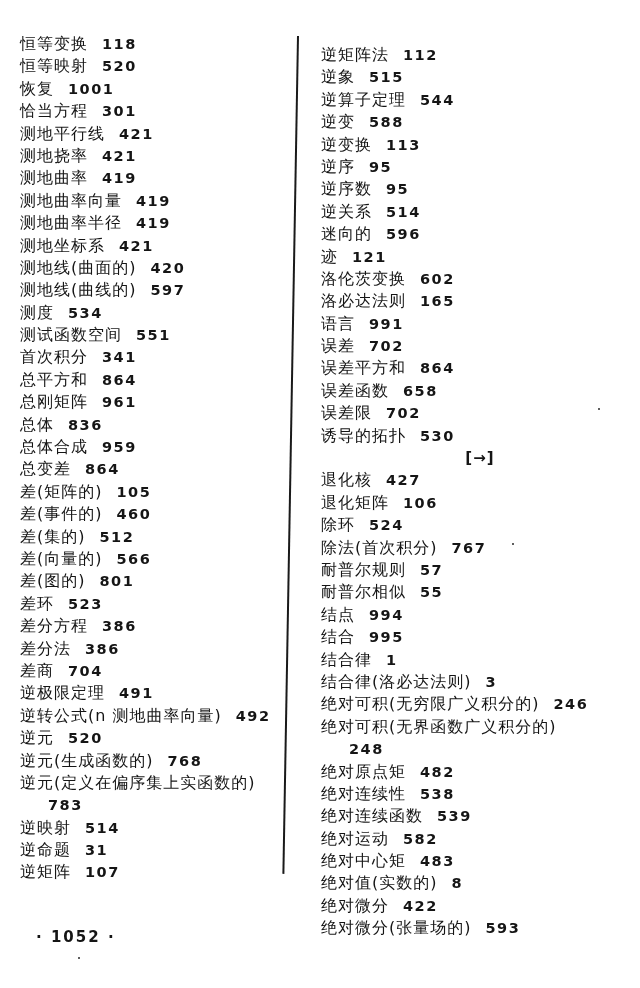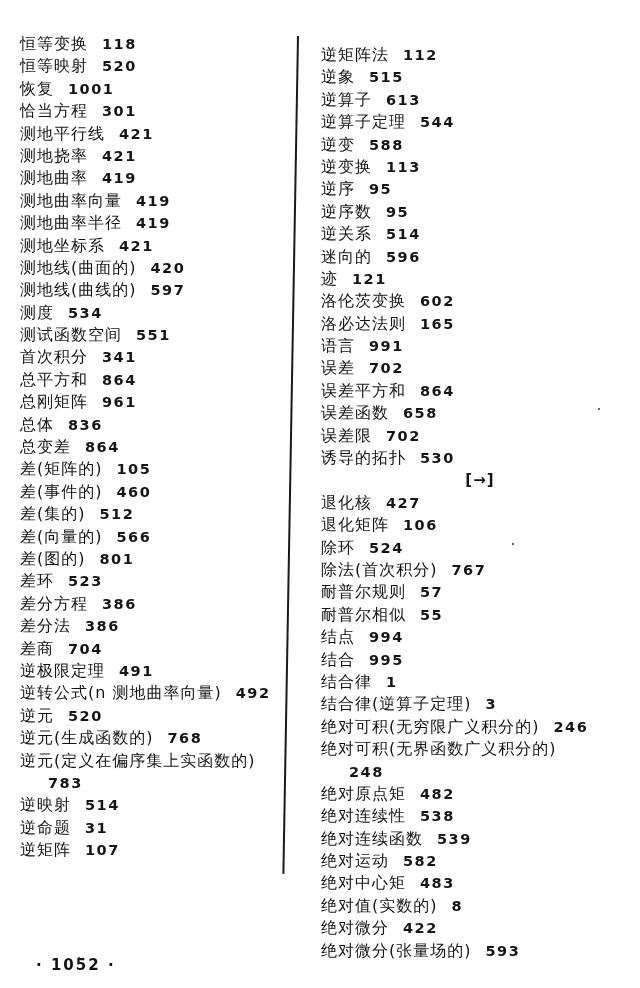--- a/index.html
+++ b/index.html
@@ -52,21 +52,21 @@
     top: 36px;
     width: 1.6px;
     height: 838px;
     background: #1a1a1a;
     transform: rotate(1deg);
     transform-origin: top center;
   }
   .footer {
     position: absolute;
     left: 36px;
-    top: 956px;
+    top: 928px;
     font-size: 15px;
     font-weight: 700;
     letter-spacing: 2px;
   }
   
   .speck { position: absolute; background: #2a2a2a; border-radius: 50%; }
   .speck.s1 { left: 78px;  top: 957px; width: 2px; height: 2px; }
   .speck.s2 { left: 598px; top: 408px; width: 2px; height: 2px; }
   .speck.s3 { left: 512px; top: 543px; width: 2px; height: 2px; }
 </style>
@@ -87,20 +87,21 @@
       <div class="row"><span class="term">测地曲率半径</span><span class="num">419</span></div>
       <div class="row"><span class="term">测地坐标系</span><span class="num">421</span></div>
       <div class="row"><span class="term">测地线(曲面的)</span><span class="num">420</span></div>
       <div class="row"><span class="term">测地线(曲线的)</span><span class="num">597</span></div>
       <div class="row"><span class="term">测度</span><span class="num">534</span></div>
       <div class="row"><span class="term">测试函数空间</span><span class="num">551</span></div>
       <div class="row"><span class="term">首次积分</span><span class="num">341</span></div>
       <div class="row"><span class="term">总平方和</span><span class="num">864</span></div>
       <div class="row"><span class="term">总刚矩阵</span><span class="num">961</span></div>
       <div class="row"><span class="term">总体</span><span class="num">836</span></div>
+      <div class="row"><span class="term">总体合成</span><span class="num">959</span></div>
       <div class="row"><span class="term">总变差</span><span class="num">864</span></div>
       <div class="row"><span class="term">差(矩阵的)</span><span class="num">105</span></div>
       <div class="row"><span class="term">差(事件的)</span><span class="num">460</span></div>
       <div class="row"><span class="term">差(集的)</span><span class="num">512</span></div>
       <div class="row"><span class="term">差(向量的)</span><span class="num">566</span></div>
       <div class="row"><span class="term">差(图的)</span><span class="num">801</span></div>
       <div class="row"><span class="term">差环</span><span class="num">523</span></div>
       <div class="row"><span class="term">差分方程</span><span class="num">386</span></div>
       <div class="row"><span class="term">差分法</span><span class="num">386</span></div>
       <div class="row"><span class="term">差商</span><span class="num">704</span></div>
@@ -113,21 +114,20 @@
       <div class="row"><span class="term">逆映射</span><span class="num">514</span></div>
       <div class="row"><span class="term">逆命题</span><span class="num">31</span></div>
       <div class="row"><span class="term">逆矩阵</span><span class="num">107</span></div>
     </div>
 
   <div class="divider"></div>
 
   <div class="col col-right" id="col-right">
       <div class="row"><span class="term">逆矩阵法</span><span class="num">112</span></div>
       <div class="row"><span class="term">逆象</span><span class="num">515</span></div>
-      <div class="row"><span class="term">逆算子</span><span class="num">613</span></div>
       <div class="row"><span class="term">逆算子定理</span><span class="num">544</span></div>
       <div class="row"><span class="term">逆变</span><span class="num">588</span></div>
       <div class="row"><span class="term">逆变换</span><span class="num">113</span></div>
       <div class="row"><span class="term">逆序</span><span class="num">95</span></div>
       <div class="row"><span class="term">逆序数</span><span class="num">95</span></div>
       <div class="row"><span class="term">逆关系</span><span class="num">514</span></div>
       <div class="row"><span class="term">迷向的</span><span class="num">596</span></div>
       <div class="row"><span class="term">迹</span><span class="num">121</span></div>
       <div class="row"><span class="term">洛伦茨变换</span><span class="num">602</span></div>
       <div class="row"><span class="term">洛必达法则</span><span class="num">165</span></div>
@@ -140,21 +140,21 @@
       <div class="heading-row">[→]</div>
       <div class="row"><span class="term">退化核</span><span class="num">427</span></div>
       <div class="row"><span class="term">退化矩阵</span><span class="num">106</span></div>
       <div class="row"><span class="term">除环</span><span class="num">524</span></div>
       <div class="row"><span class="term">除法(首次积分)</span><span class="num">767</span></div>
       <div class="row"><span class="term">耐普尔规则</span><span class="num">57</span></div>
       <div class="row"><span class="term">耐普尔相似</span><span class="num">55</span></div>
       <div class="row"><span class="term">结点</span><span class="num">994</span></div>
       <div class="row"><span class="term">结合</span><span class="num">995</span></div>
       <div class="row"><span class="term">结合律</span><span class="num">1</span></div>
-      <div class="row"><span class="term">结合律(逆算子定理)</span><span class="num">3</span></div>
+      <div class="row"><span class="term">结合律(洛必达法则)</span><span class="num">3</span></div>
       <div class="row"><span class="term">绝对可积(无穷限广义积分的)</span><span class="num">246</span></div>
       <div class="row"><span class="term">绝对可积(无界函数广义积分的)</span></div>
       <div class="row"><span class="num cont">248</span></div>
       <div class="row"><span class="term">绝对原点矩</span><span class="num">482</span></div>
       <div class="row"><span class="term">绝对连续性</span><span class="num">538</span></div>
       <div class="row"><span class="term">绝对连续函数</span><span class="num">539</span></div>
       <div class="row"><span class="term">绝对运动</span><span class="num">582</span></div>
       <div class="row"><span class="term">绝对中心矩</span><span class="num">483</span></div>
       <div class="row"><span class="term">绝对值(实数的)</span><span class="num">8</span></div>
       <div class="row"><span class="term">绝对微分</span><span class="num">422</span></div>

